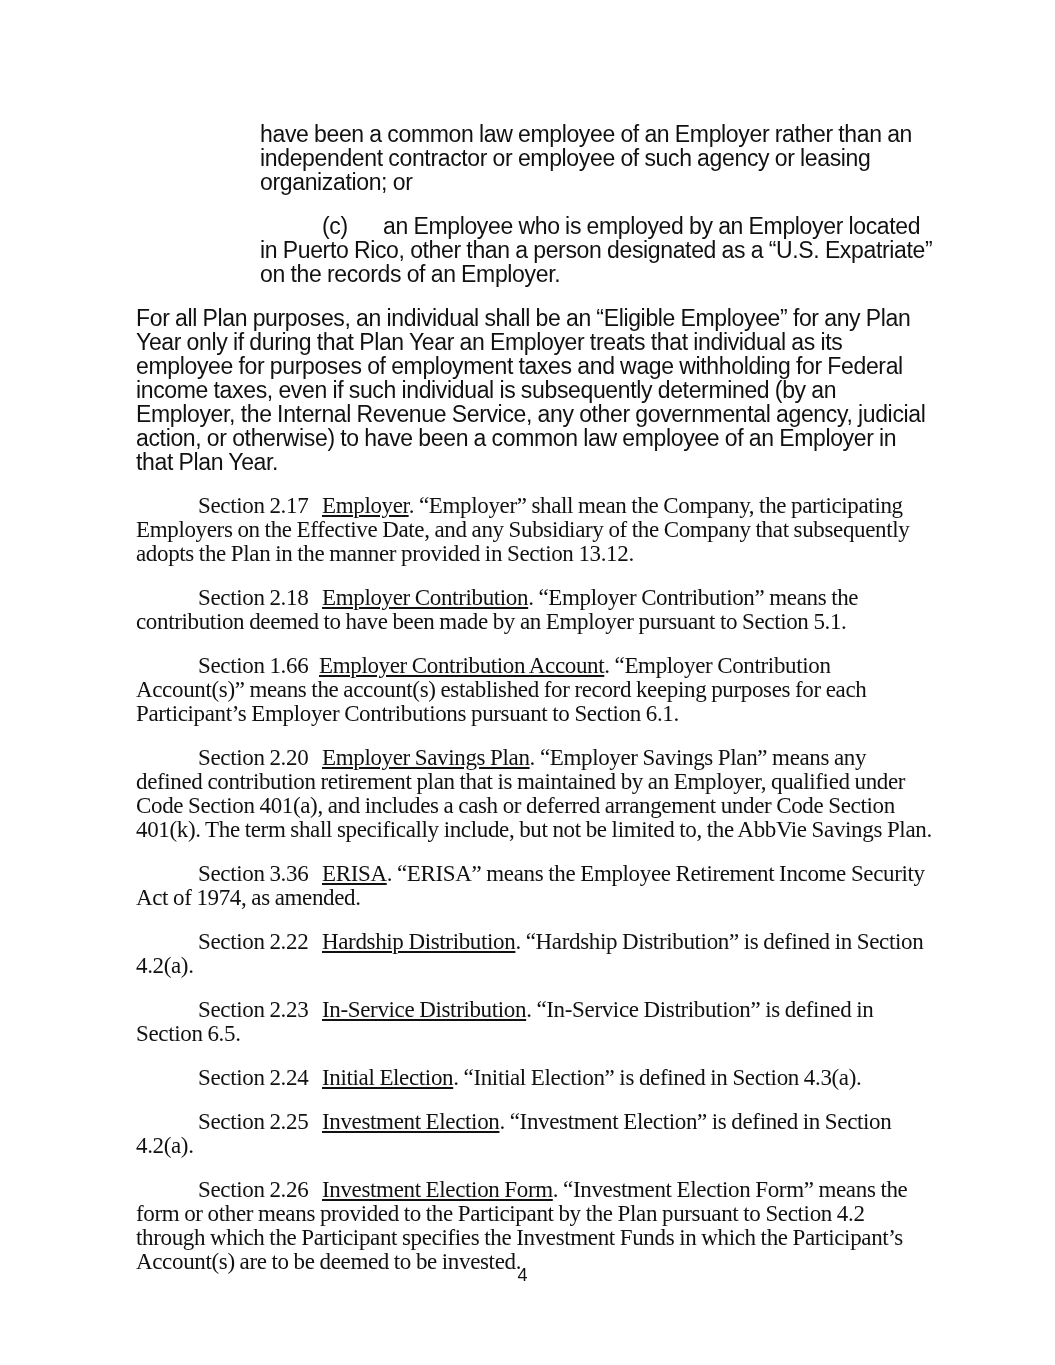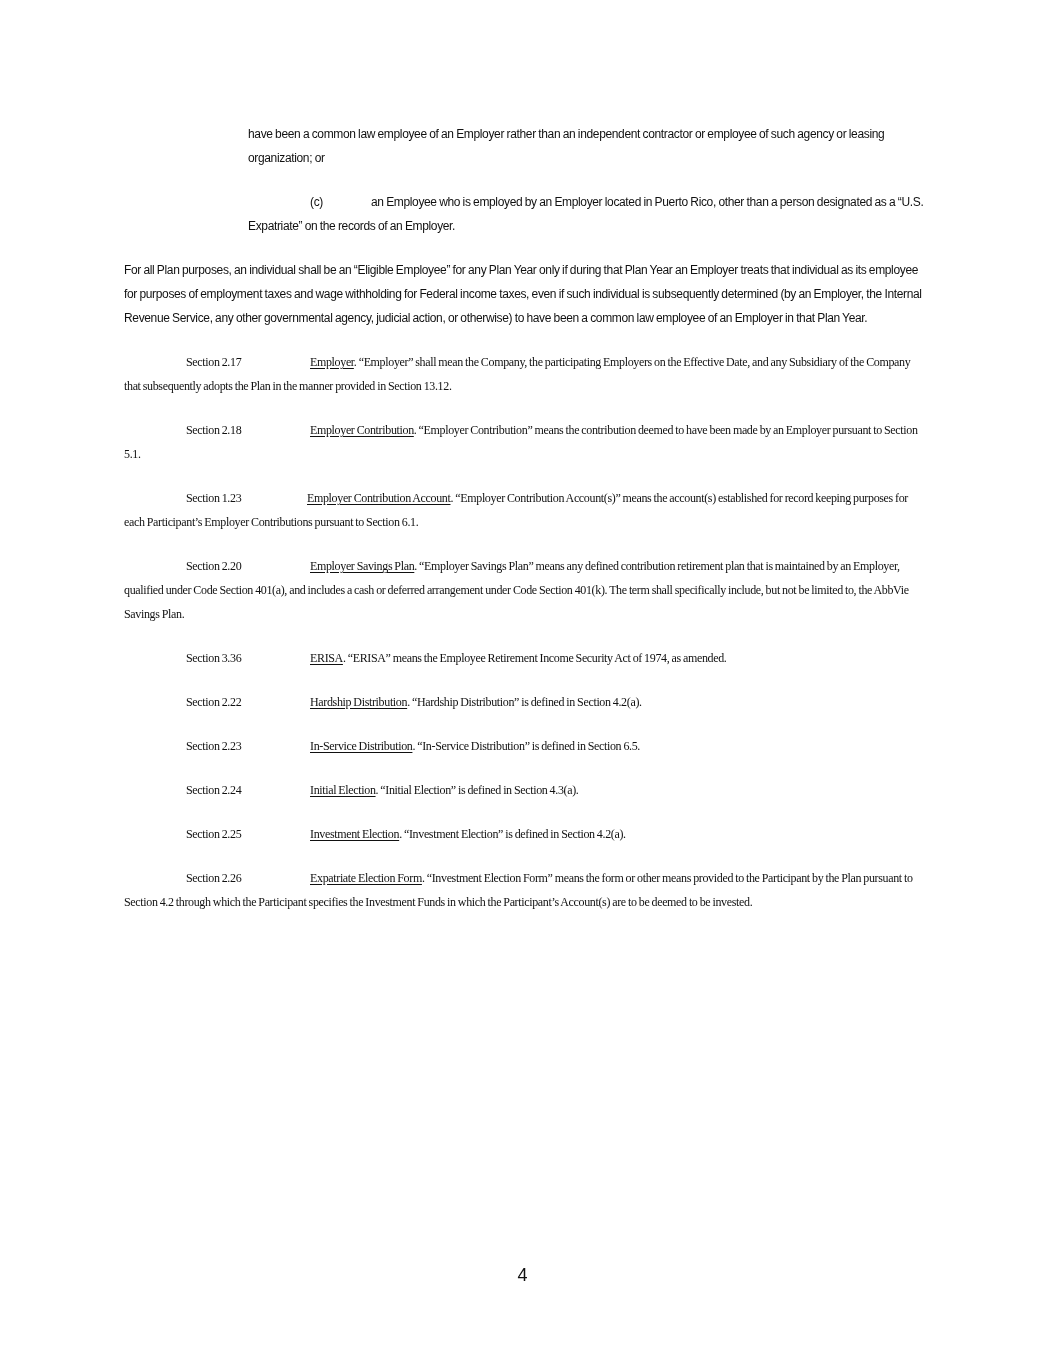--- a/index.html
+++ b/index.html
@@ -10,24 +10,24 @@
     body {
       width: 1055px;
       height: 1365px;
       position: relative;
       overflow: hidden;
       font-family: "Liberation Sans", sans-serif;
       color: #111111;
     }
     .page {
       position: absolute;
-      left: 124px;
+      left: 136px;
       top: 122px;
       width: 800px;
-      font-size: 12px;
+      font-size: 23px;
       line-height: 24px;
       letter-spacing: -0.35px;
       word-spacing: -0.5px;
     }
     .para {
       margin: 0 0 20px 0;
     }
     .indented-block {
       margin-left: 124px;
     }
@@ -83,21 +83,21 @@
 
   <p class="para section-para">
     <span class="section-num">Section 2.17</span><span class="term">Employer</span><span>.  “Employer” shall mean the Company, the participating Employers on the Effective Date, and any Subsidiary of the Company that subsequently adopts the Plan in the manner provided in Section 13.12.</span>
   </p>
 
   <p class="para section-para">
     <span class="section-num">Section 2.18</span><span class="term">Employer Contribution</span><span>.  “Employer Contribution” means the contribution deemed to have been made by an Employer pursuant to Section 5.1.</span>
   </p>
 
   <p class="para section-para">
-    <span class="section-num" style="width:121px">Section 1.23</span><span class="term">Employer Contribution Account</span><span>. “Employer Contribution Account(s)” means the account(s) established for record keeping purposes for each Participant’s Employer Contributions pursuant to Section 6.1.</span>
+    <span class="section-num" style="width:121px">Section 1.66</span><span class="term">Employer Contribution Account</span><span>. “Employer Contribution Account(s)” means the account(s) established for record keeping purposes for each Participant’s Employer Contributions pursuant to Section 6.1.</span>
   </p>
 
   <p class="para section-para">
     <span class="section-num">Section 2.20</span><span class="term">Employer Savings Plan</span><span>.  “Employer Savings Plan” means any defined contribution retirement plan that is maintained by an Employer, qualified under Code Section 401(a), and includes a cash or deferred arrangement under Code Section 401(k).  The term shall specifically include, but not be limited to, the AbbVie Savings Plan.</span>
   </p>
 
   <p class="para section-para">
     <span class="section-num">Section 3.36</span><span class="term">ERISA</span><span>.  “ERISA” means the Employee Retirement Income Security Act of 1974, as amended.</span>
   </p>
 
@@ -111,18 +111,18 @@
 
   <p class="para section-para">
     <span class="section-num">Section 2.24</span><span class="term">Initial Election</span><span>.  “Initial Election” is defined in Section 4.3(a).</span>
   </p>
 
   <p class="para section-para">
     <span class="section-num">Section 2.25</span><span class="term">Investment Election</span><span>.  “Investment Election” is defined in Section 4.2(a).</span>
   </p>
 
   <p class="para section-para">
-    <span class="section-num">Section 2.26</span><span class="term">Expatriate Election Form</span><span>.  “Investment Election Form” means the form or other means provided to the Participant by the Plan pursuant to Section 4.2 through which the Participant specifies the Investment Funds in which the Participant’s Account(s) are to be deemed to be invested.</span>
+    <span class="section-num">Section 2.26</span><span class="term">Investment Election Form</span><span>.  “Investment Election Form” means the form or other means provided to the Participant by the Plan pursuant to Section 4.2 through which the Participant specifies the Investment Funds in which the Participant’s Account(s) are to be deemed to be invested.</span>
   </p>
 
 </div>
 
 <div class="page-number">4</div>
 
 </body></html>

